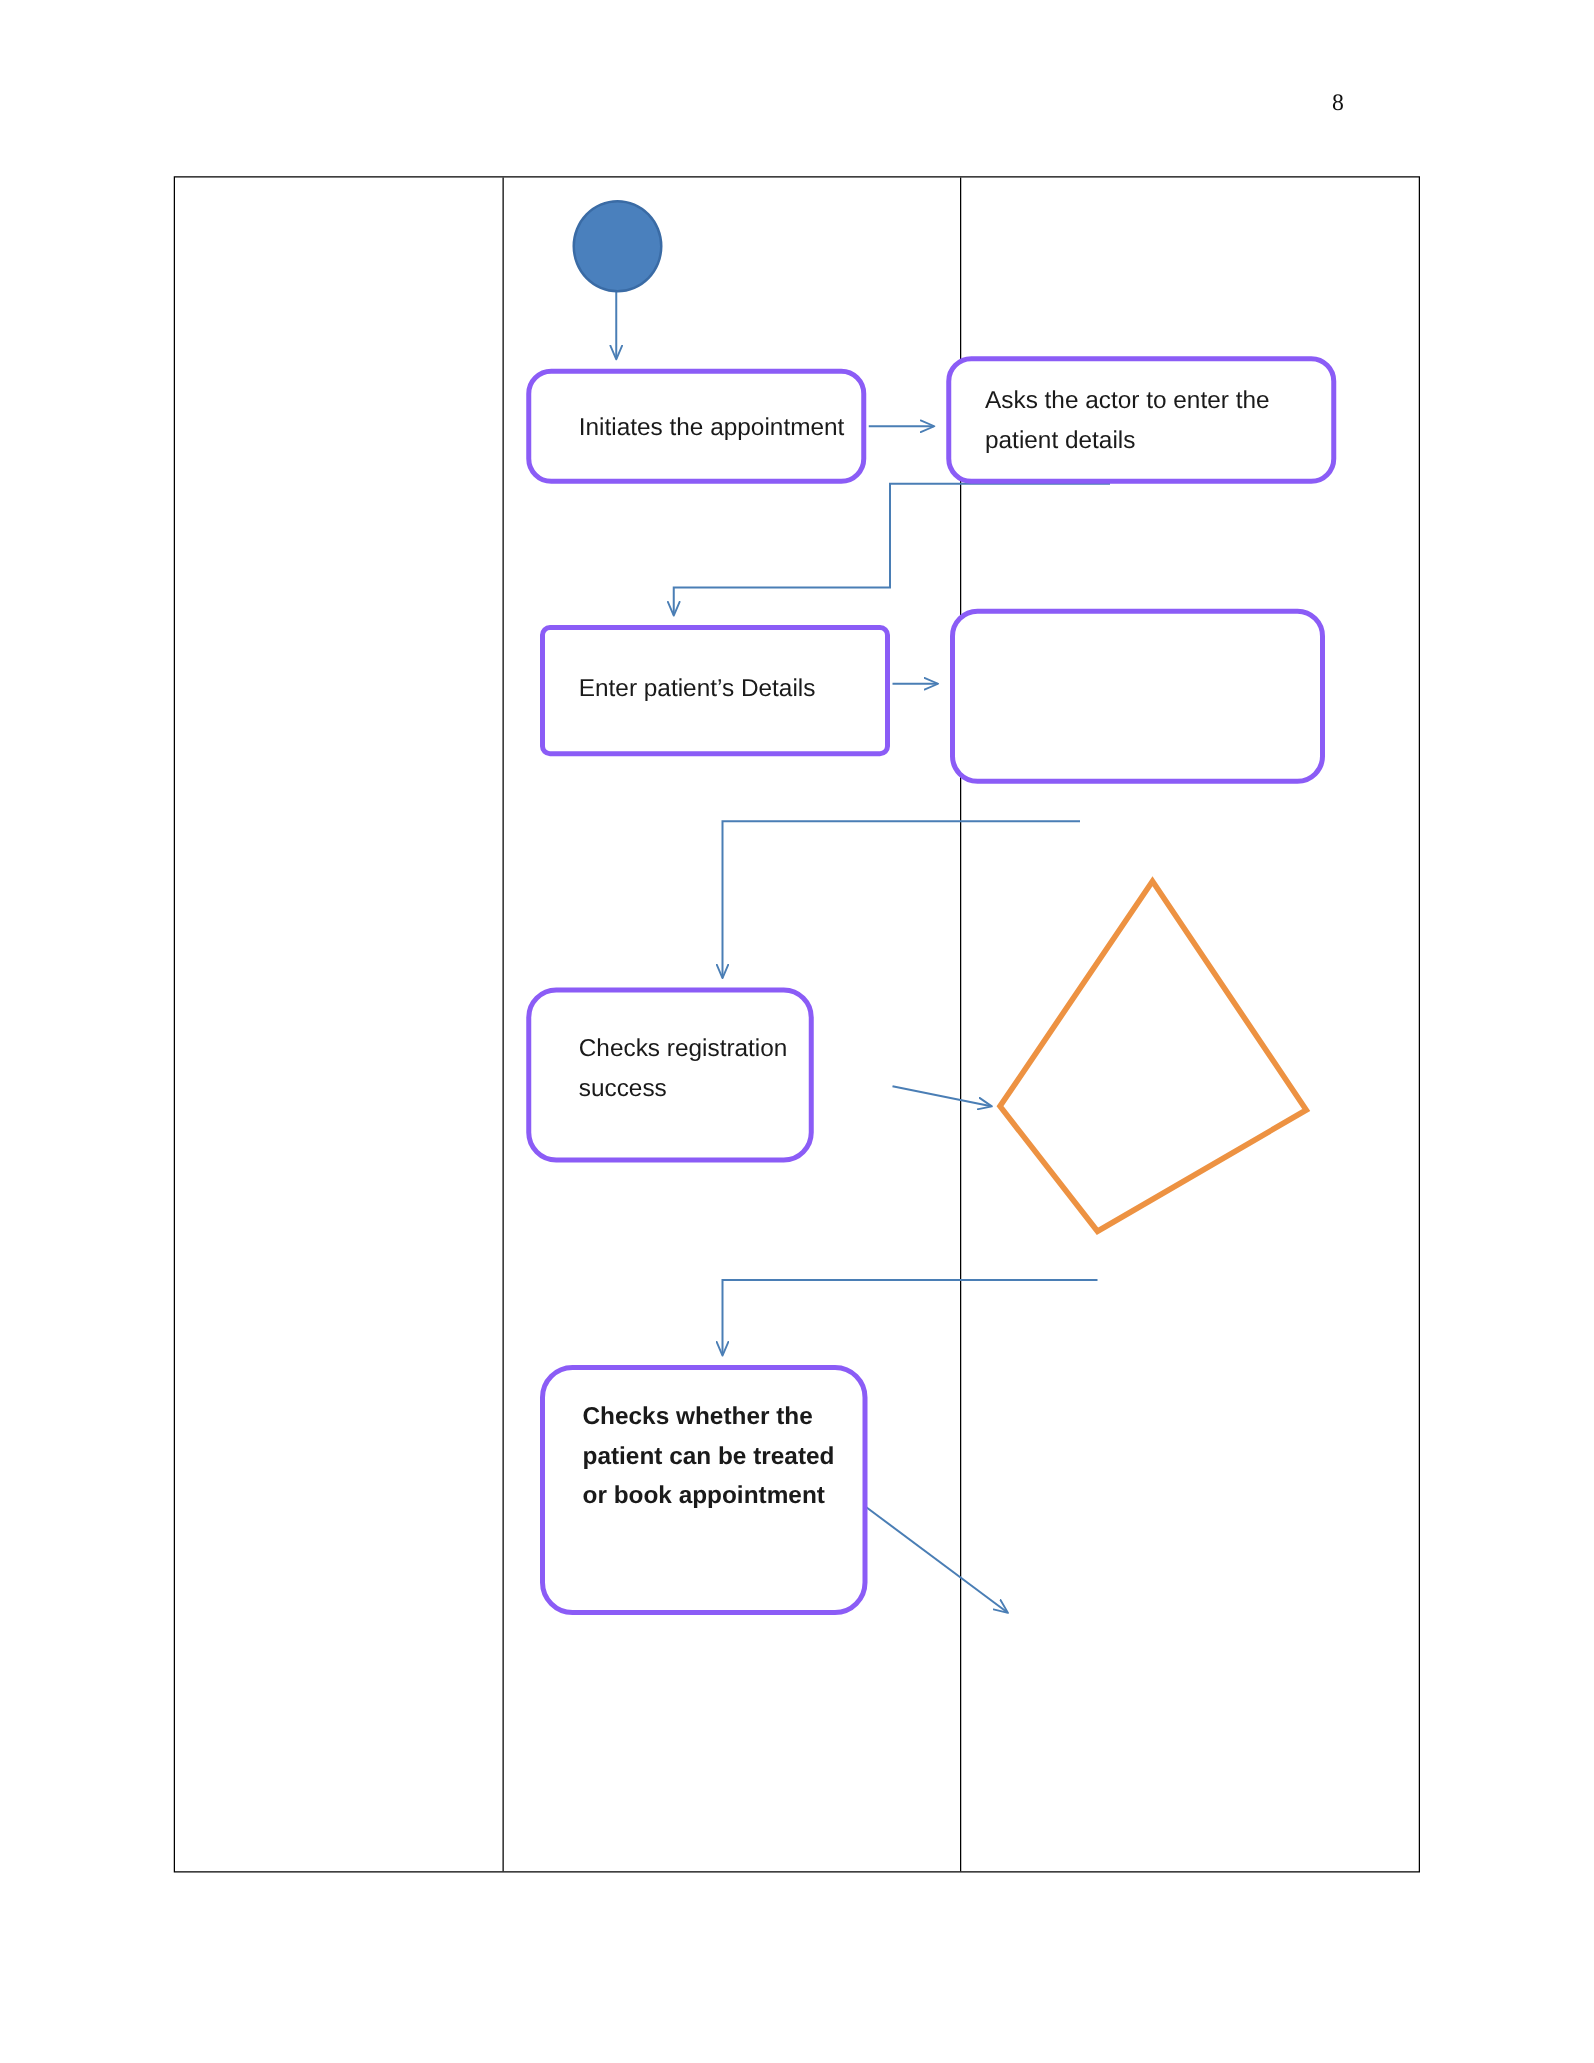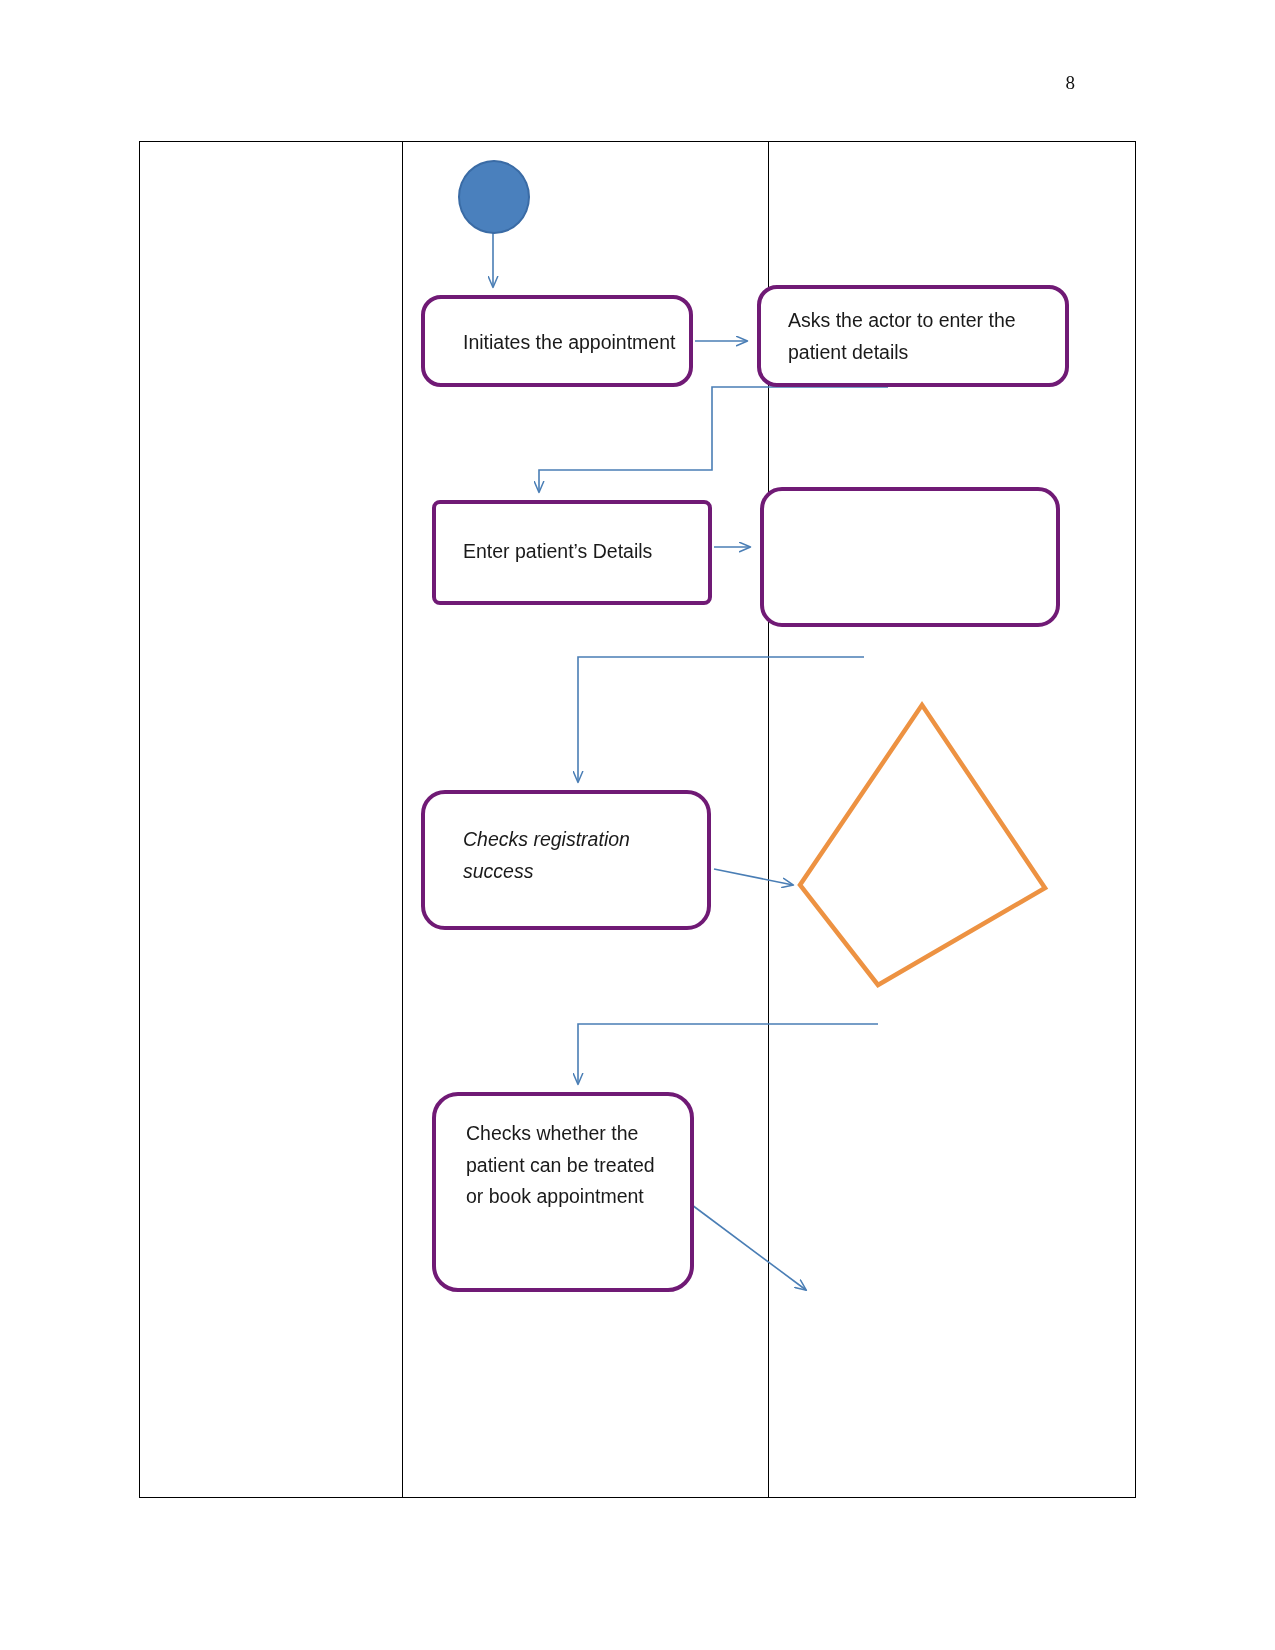--- a/index.html
+++ b/index.html
@@ -62,21 +62,21 @@
     left: 0; top: 0;
     width: 1275px;
     height: 1650px;
     pointer-events: none;
   }
 
   
   .activity {
     position: absolute;
     box-sizing: border-box;
-    border: 4px solid #701a75;
+    border: 4px solid #8b5cf6;
     border-radius: 22px;
     background: #ffffff;
     display: flex;
     align-items: flex-start;
     justify-content: flex-start;
   }
   .activity .label {
     font-family: "Liberation Sans", sans-serif;
     font-size: 19.5px;
     line-height: 1.62;
@@ -118,33 +118,33 @@
   
   #node-empty {
     left: 760px; top: 487px;
     width: 300px; height: 140px;
     border-radius: 22px;
   }
 
   
   #node-checks-reg {
     left: 421px; top: 790px;
-    width: 290px; height: 140px;
+    width: 230px; height: 140px;
     border-radius: 24px;
-    font-style: italic;
   }
   #node-checks-reg .label {
     margin: 30px 0 0 38px;
   }
 
   
   #node-checks-treat {
     left: 432px; top: 1092px;
     width: 262px; height: 200px;
     border-radius: 26px;
+    font-weight: bold;
   }
   #node-checks-treat .label {
     margin: 22px 0 0 30px;
   }
 
   
   #start-node {
     position: absolute;
     left: 458px; top: 160px;
     width: 72px; height: 74px;

